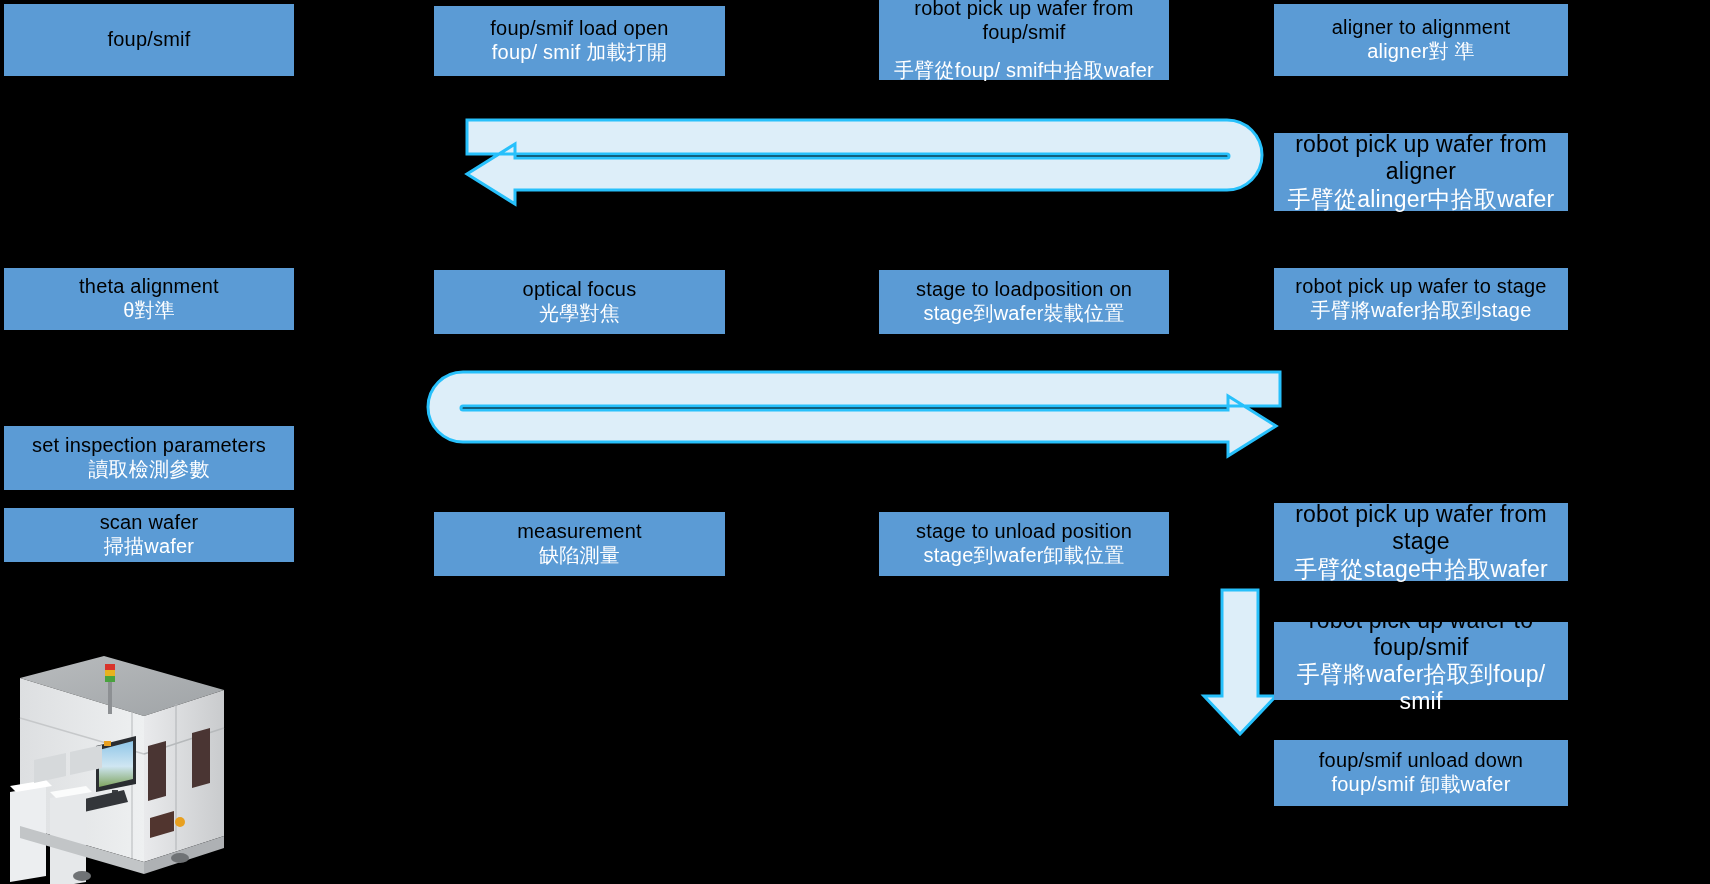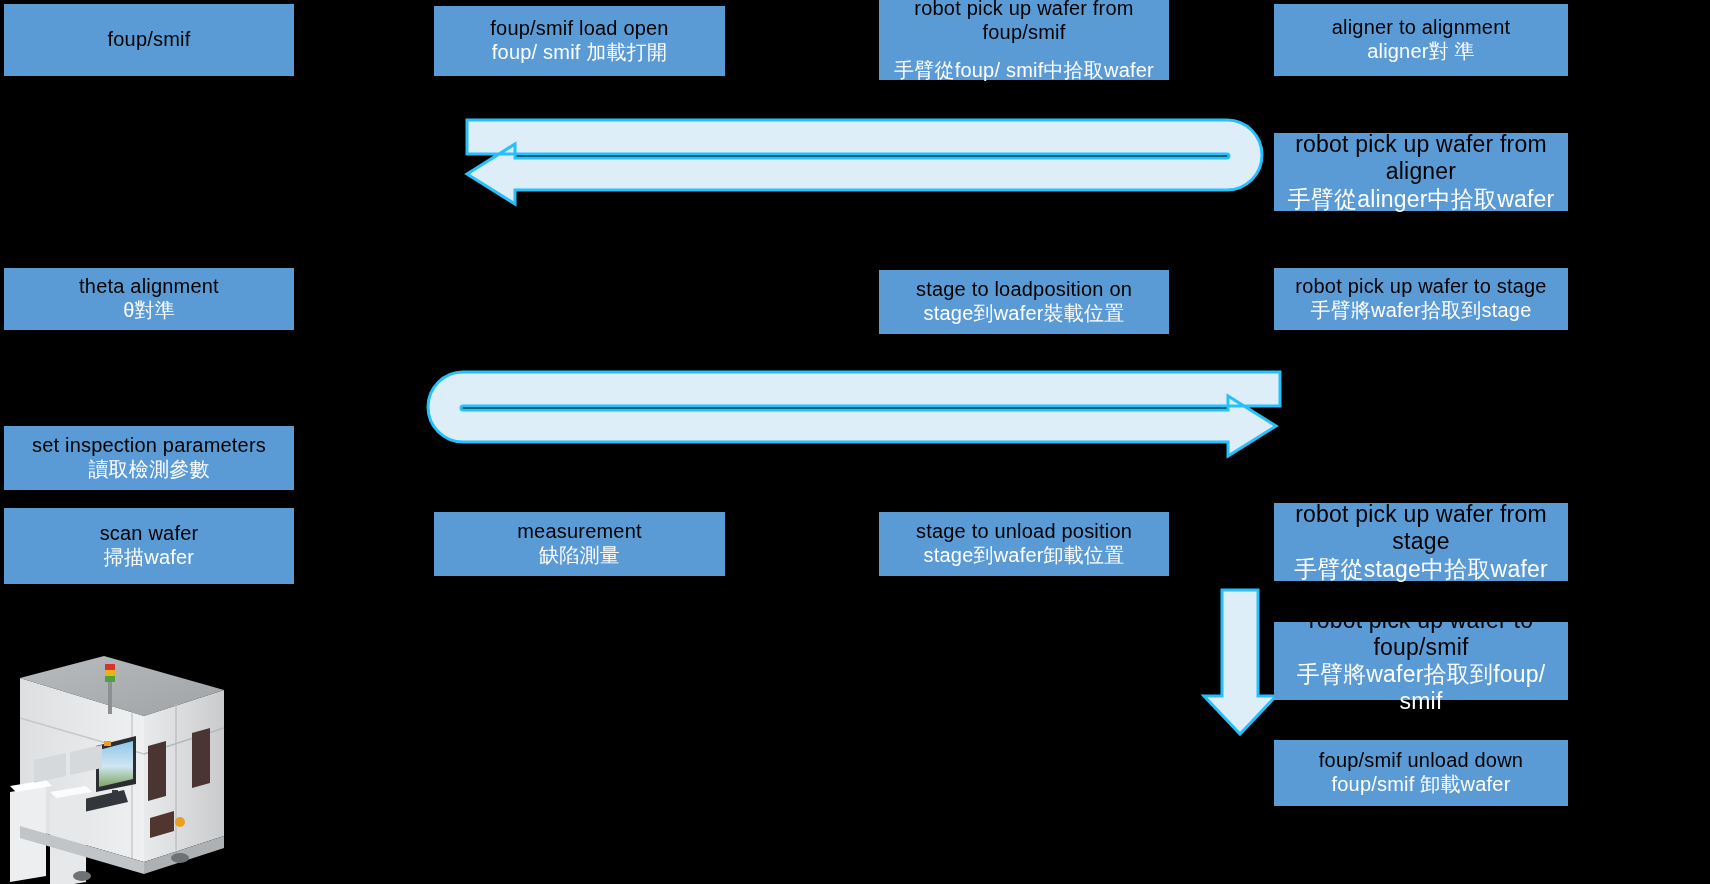--- a/index.html
+++ b/index.html
@@ -77,20 +77,24 @@
   <div class="node small" style="left:1274px;top:133px;width:294px;height:78px;">
     <span class="en">robot pick up wafer from aligner</span>
     <span class="zh">手臂從alinger中拾取wafer</span>
   </div>
 
   <div class="node" style="left:4px;top:268px;width:290px;height:62px;">
     <span class="en">theta alignment</span>
     <span class="zh">θ對準</span>
   </div>
 
+  <div class="node" style="left:434px;top:270px;width:291px;height:64px;">
+    <span class="en">optical focus</span>
+    <span class="zh">光學對焦</span>
+  </div>
 
   <div class="node" style="left:879px;top:270px;width:290px;height:64px;">
     <span class="en">stage to  loadposition on</span>
     <span class="zh">stage到wafer裝載位置</span>
   </div>
 
   <div class="node" style="left:1274px;top:268px;width:294px;height:62px;">
     <span class="en">robot pick up wafer to stage</span>
     <span class="zh">手臂將wafer拾取到stage</span>
   </div>
@@ -110,21 +114,21 @@
                L 868 56
                L 820 26
                L 820 40
                L 55 40
                A 1 1 0 0 1 55 36
                L 872 36
                Z"></path>
     </svg>
   </div>
 
-  <div class="node" style="left:4px;top:508px;width:290px;height:76px;">
+  <div class="node" style="left:4px;top:508px;width:290px;height:54px;">
     <span class="en">scan wafer</span>
     <span class="zh">掃描wafer</span>
   </div>
 
   <div class="node" style="left:434px;top:512px;width:291px;height:64px;">
     <span class="en">measurement</span>
     <span class="zh">缺陷測量</span>
   </div>
 
   <div class="node" style="left:879px;top:512px;width:290px;height:64px;">

